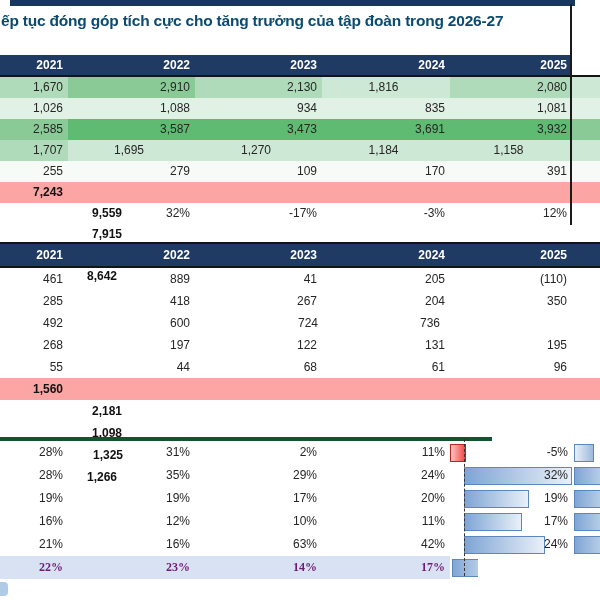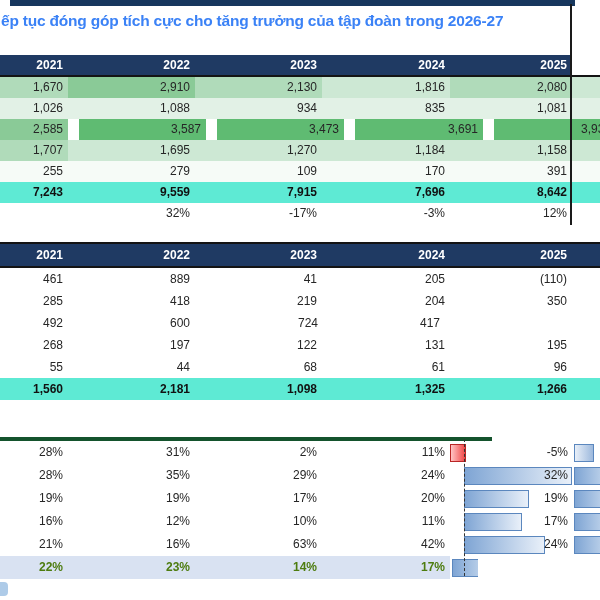--- a/index.html
+++ b/index.html
@@ -8,21 +8,21 @@
     background:#ffffff;
     font-family:"Liberation Sans","DejaVu Sans",sans-serif;
     color:#262626;
   }
   .abs{position:absolute;}
   
   .top-strip{left:10px;top:0;width:565px;height:6px;background:#17375e;}
   
   .page-title{
     left:1px;top:12px;width:598px;
-    font-size:15.5px;font-weight:bold;color:#3b82f6;letter-spacing:-0.2px;
+    font-size:15.5px;font-weight:bold;color:#0c4a6e;letter-spacing:-0.2px;
     white-space:nowrap;
   }
   
   .vdivider{left:570px;top:4px;width:2px;height:221px;background:#1a1a1a;}
   
   .tbl{left:0;width:492px;}
   .trow{display:flex;width:600px;}
   .cell{
     flex:none;box-sizing:border-box;text-align:right;padding-right:5px;
     font-size:12px;line-height:inherit;white-space:nowrap;overflow:hidden;
@@ -30,38 +30,38 @@
   .c1{width:68px;} .c2{width:127px;} .c3{width:127px;} .c4{width:128px;}
   .c5{width:122px;} .c6{width:28px;padding-right:0;}
   
   #table1{top:55px;}
   #table1 .thead{height:20px;line-height:20px;border-bottom:2px solid #141414;}
   #table1 .thead .cell{background:#1f3a63;color:#ffffff;font-weight:bold;}
   #table1 .thead .c6{background:#ffffff;}
   #table1 .trow{height:21px;line-height:21px;}
   #table1 .thead{height:20px;}
   
-  .t0{background:#f6fbf7;} .t1{background:#e2f1e6;} .t2{background:#cde8d4;}
-  .t3{background:#b0dbba;} .t4{background:#8aca97;} .t5{background:#5fbb72;margin-left:11px;}
-  
-  .band{background:#5eead4;}
+  .t0{background:#f6fbf7;} .t1{background:#e2f1e6;} .t2{background:#cde8d4;text-align:center;}
+  .t3{background:#b0dbba;} .t4{background:#8aca97;} .t5{background:#5fbb72;}
+  
+  .band{background:#fca5a5;flex-direction:column;}
   .band .cell{font-weight:bold;color:#111111;}
   
   #table2{top:242px;}
   #table2 .thead{
     height:20px;line-height:20px;
     border-top:2px solid #141414;border-bottom:2px solid #141414;
     background:#1f3a63;
   }
   #table2 .thead .cell{color:#ffffff;font-weight:bold;}
   #table2 .trow{height:22px;line-height:22px;}
   
   #table3{top:437px;border-top:4px solid #14532d;}
   #table3 .trow{height:23px;line-height:23px;position:relative;}
-  #table3 .bold-row .cell{font-weight:bold;color:#4d7c0f;}
+  #table3 .bold-row .cell{font-weight:bold;color:#701a75;font-family:Liberation Serif, serif;}
   #table3 .bold-row .band-part{background:#d9e2f2;}
   .bar-cell{position:relative;}
   .bar-label{
     position:absolute;right:4px;top:0;height:100%;
     font-size:12px;z-index:3;
   }
   .databar{
     position:absolute;top:3px;height:16px;z-index:1;
     border:1px solid #5b87be;
     background:linear-gradient(to right,#7fa5d4,#e9f0f9);
@@ -169,30 +169,30 @@
       <div class="cell c1">461</div>
       <div class="cell c2">889</div>
       <div class="cell c3">41</div>
       <div class="cell c4">205</div>
       <div class="cell c5">(110)</div>
       <div class="cell c6"></div>
     </div>
     <div class="trow ">
       <div class="cell c1">285</div>
       <div class="cell c2">418</div>
-      <div class="cell c3">219</div>
+      <div class="cell c3">267</div>
       <div class="cell c4">204</div>
       <div class="cell c5">350</div>
       <div class="cell c6"></div>
     </div>
     <div class="trow ">
       <div class="cell c1">492</div>
       <div class="cell c3">600</div>
       <div class="cell c4">724</div>
-      <div class="cell c5">417</div>
+      <div class="cell c5">736</div>
       <div class="cell c6"></div>
     </div>
     <div class="trow ">
       <div class="cell c1">268</div>
       <div class="cell c2">197</div>
       <div class="cell c3">122</div>
       <div class="cell c4">131</div>
       <div class="cell c5">195</div>
       <div class="cell c6"></div>
     </div>

